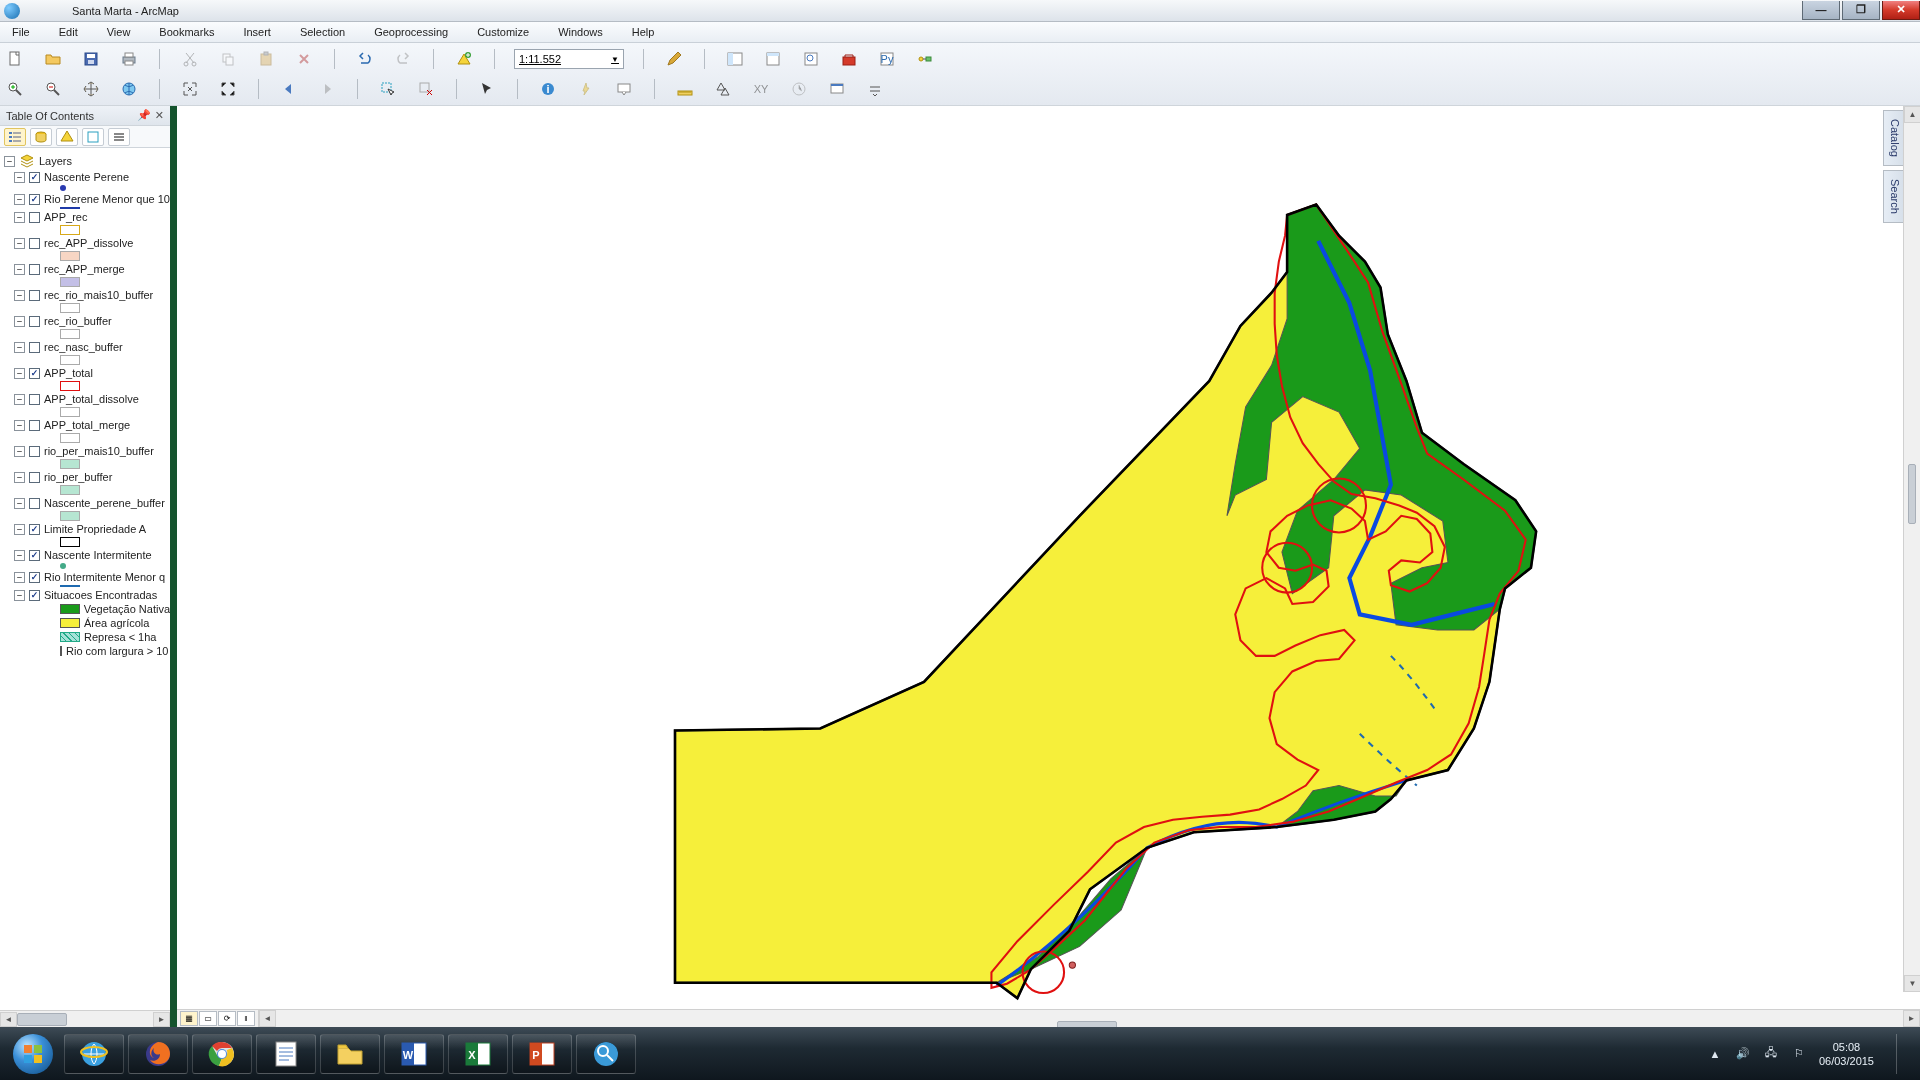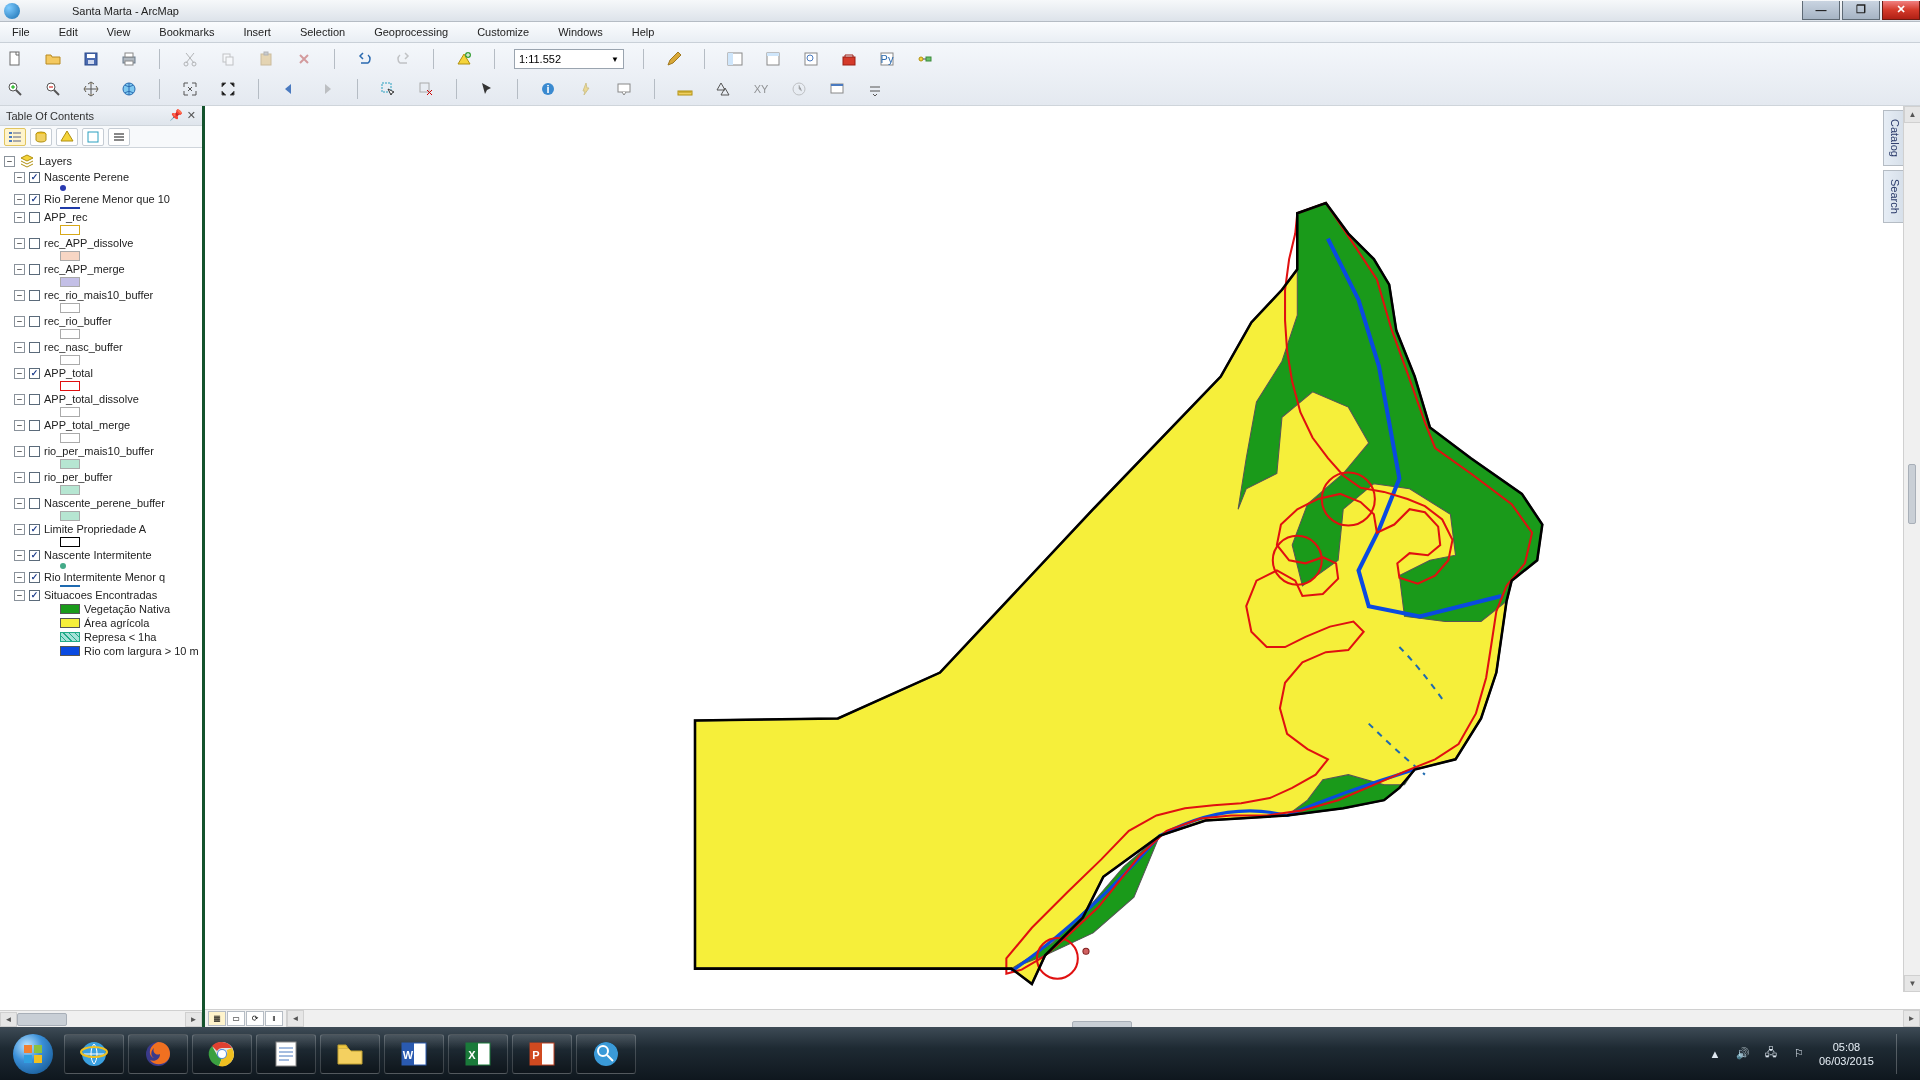--- a/index.html
+++ b/index.html
@@ -8,28 +8,28 @@
 .app-window { position:absolute; left:0; top:0; right:0; bottom:53px; background:#fff; display:flex; flex-direction:column; box-shadow:0 0 10px rgba(0,0,0,.4); }
 .titlebar { height:22px; background:linear-gradient(#f6f8fa,#dde3ea); display:flex; align-items:center; border-bottom:1px solid #b5bcc4;gap:48px; }
 .titlebar .app-icon { width:16px; height:16px; margin:0 4px; border-radius:50%; background:radial-gradient(circle at 30% 30%,#7ecbff,#1a6fb0); }
 .titlebar .title { color:#222; }
 .win-ctrls { margin-left:auto; display:flex; }
 .win-btn { width:38px; height:19px; margin-left:2px; margin-top:-1px; border:1px solid #5e6a75; border-top:none; background:linear-gradient(#c9d4e1,#a6b4c4); display:flex; align-items:center; justify-content:center; color:#222; font-weight:bold; }
 .win-btn.close { background:linear-gradient(#f08080,#d43a2a,#b02015); border-color:#6b1b12; color:#fff; }
 .menubar { height:21px; background:linear-gradient(#fafcfe,#e9eef4); border-bottom:1px solid #c9d0d8; display:flex; align-items:center; padding:0 4px; gap:13px; }
 .menuitem { padding:3px 8px; color:#222; cursor:default; }
 .toolbars { background:linear-gradient(#f4f7fb,#e4e9f0); border-bottom:1px solid #cfd5db; padding:2px 4px; display:flex; flex-direction:column; gap:2px; }
-.toolbar-row { display:flex; align-items:center; gap:16px; height:28px; }
+.toolbar-row { display:flex; align-items:center; gap:16px; height:28px;text-decoration:underline; }
 .tbtn { width:22px; height:22px; border:1px solid transparent; display:flex; align-items:center; justify-content:center; border-radius:2px; background:transparent; cursor:default; }
 .tbtn svg { width:16px; height:16px; }
 .tsep { width:1px; height:20px; background:#b5bcc4; margin:0 3px; }
 .scale-box { height:20px; border:1px solid #9aa4af; background:#fff; display:flex; align-items:center; padding:0 4px; min-width:110px; }
 .scale-box .dd { margin-left:auto; font-size:8px; }
 .workspace { flex:1; display:flex; min-height:0; }
-.toc-panel { width:205px; background:#fff; border-right:3px solid #14532d; display:flex; flex-direction:column; }
+.toc-panel { width:177px; background:#fff; border-right:7px solid #14532d; display:flex; flex-direction:column; }
 .toc-title { height:20px; background:linear-gradient(#eef2f7,#dfe5ec); border-bottom:1px solid #cfd5db; display:flex; align-items:center; padding:0 6px; color:#333; }
 .toc-title .toc-ctrl { margin-left:auto; display:flex; gap:4px; color:#555; }
 .toc-tabs { height:22px; border-bottom:1px solid #cfd5db; display:flex; align-items:center; padding:0 4px; gap:4px; background:#f7f9fb; }
 .toc-tab { width:22px; height:18px; border:1px solid #c5ccd4; border-radius:2px; display:flex; align-items:center; justify-content:center; background:#fff; }
 .toc-tab.active { background:#fff4cc; border-color:#e0c45f; }
 .toc-tab svg { width:14px; height:14px; }
 .toc-tree { flex:1; overflow-x:auto; overflow-y:auto; padding:4px 0 4px 4px; }
 .tree-node { display:flex; align-items:center; gap:4px; padding:1px 0; white-space:nowrap; }
 .exp { width:11px; height:11px; border:1px solid #8a929b; background:#fff; display:flex; align-items:center; justify-content:center; font-size:9px; line-height:9px; font-family:monospace; color:#333; cursor:default; }
 .chk { width:11px; height:11px; border:1px solid #5a6a7a; background:#fff; display:flex; align-items:center; justify-content:center; }

